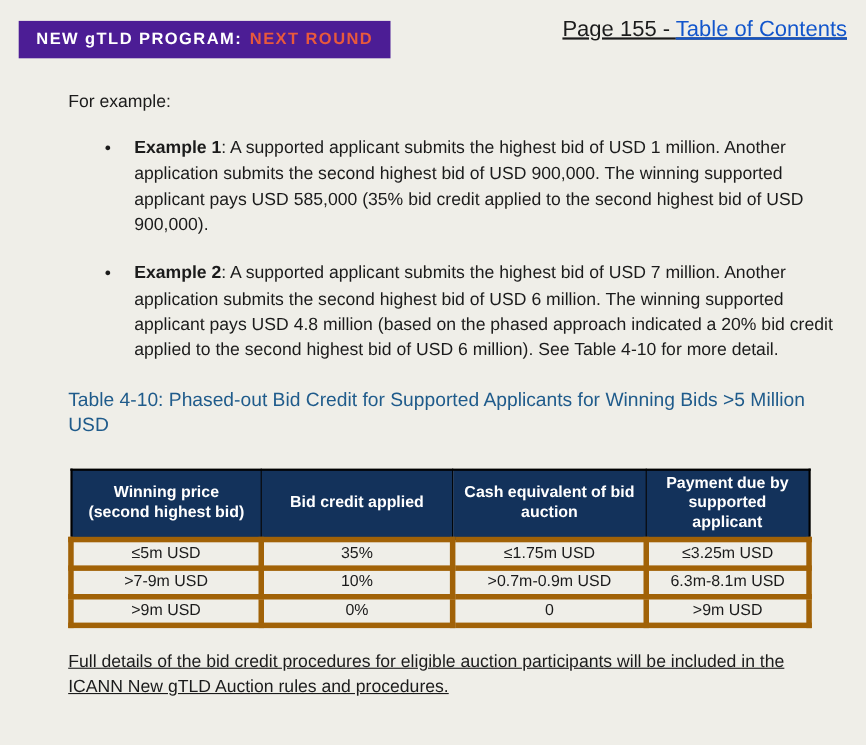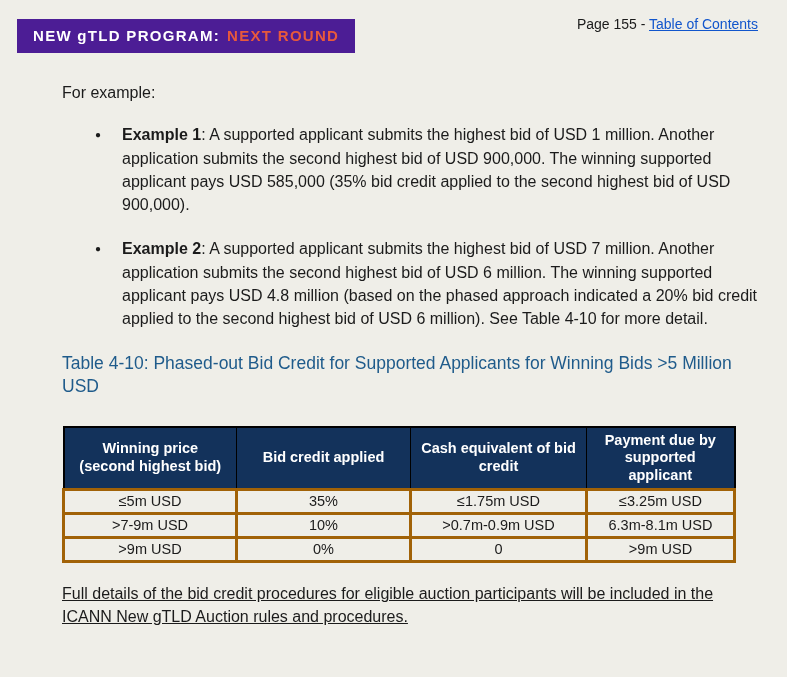--- a/index.html
+++ b/index.html
@@ -16,23 +16,24 @@
     position: absolute; left: 17px; top: 19px;
     background: #4c1d95;
     padding: 8px 16px 9px 16px;
     font-size: 15px; font-weight: bold;
     letter-spacing: 1.3px;
     color: #FFFFFF;
     white-space: nowrap;
   }
   .badge .highlight { color: #E8593C; margin-left: 7px; }
   .page-ref {
-    position: absolute; top: 16px; right: 29px;
-    font-size: 14px; color: #1B1B1B;
+    position: absolute; top: 16px; right: 17px;
+    font-size: 20px; color: #1B1B1B;
     white-space: nowrap;
+    text-decoration: underline;
   }
   .page-ref a {
     color: #1155CC; text-decoration: underline; cursor: pointer;
   }
   
   .content {
     position: absolute; left: 62px; top: 81px; width: 703px;
     font-size: 16px; line-height: 23.3px;
   }
   .intro { margin-bottom: 19px; }
@@ -65,21 +66,21 @@
   table.bid-table th {
     background: #13325B; color: #FFFFFF;
     font-size: 14.5px; font-weight: bold; line-height: 17.5px;
     text-align: center; vertical-align: middle;
     border: 1px solid #000;
     padding: 4px 10px; height: 60px;
   }
   table.bid-table td {
     font-size: 14.5px; line-height: 17px;
     text-align: center; vertical-align: middle;
-    border: 3px solid #a16207;
+    border: 5px solid #a16207;
     padding: 2px 4px; height: 22px;
     color: #1B1B1B;
   }
   .closing { margin-top: 19px; width: 703px; text-decoration: underline; }
 </style>
 </head>
 <body>
 
 <div class="badge">
   <span>NEW gTLD PROGRAM:</span><span class="highlight">NEXT ROUND</span>
@@ -109,21 +110,21 @@
     <colgroup>
       <col class="c1">
         <col class="c2">
         <col class="c3">
         <col class="c4">
     </colgroup>
     <thead>
       <tr>
         <th>Winning price (second highest bid)</th>
         <th>Bid credit applied</th>
-        <th>Cash equivalent of bid credit</th>
+        <th>Cash equivalent of bid auction</th>
         <th>Payment due by supported applicant</th>
       </tr>
     </thead>
     <tbody>
       <tr>
         <td>≤5m USD</td>
         <td>35%</td>
         <td>≤1.75m USD</td>
         <td>≤3.25m USD</td>
       </tr>

